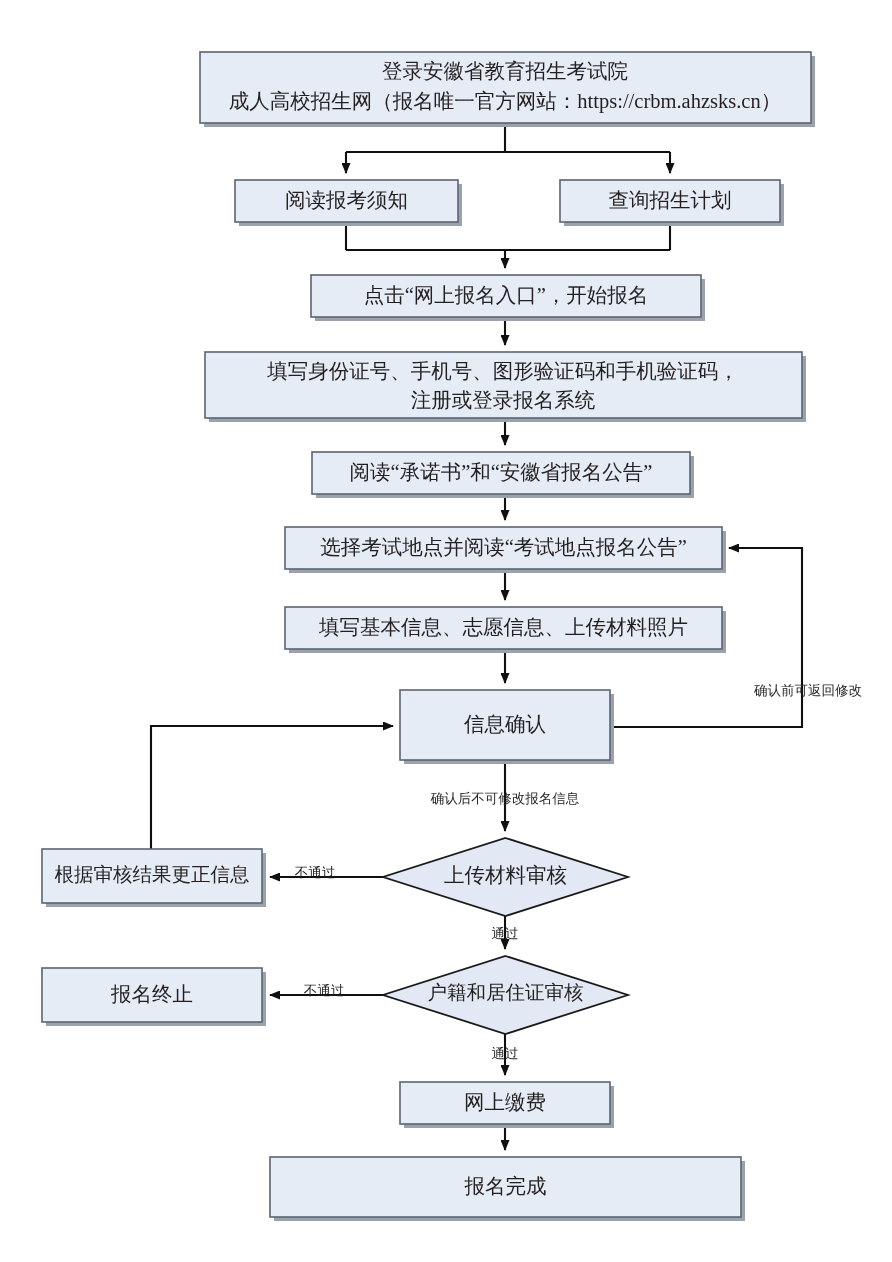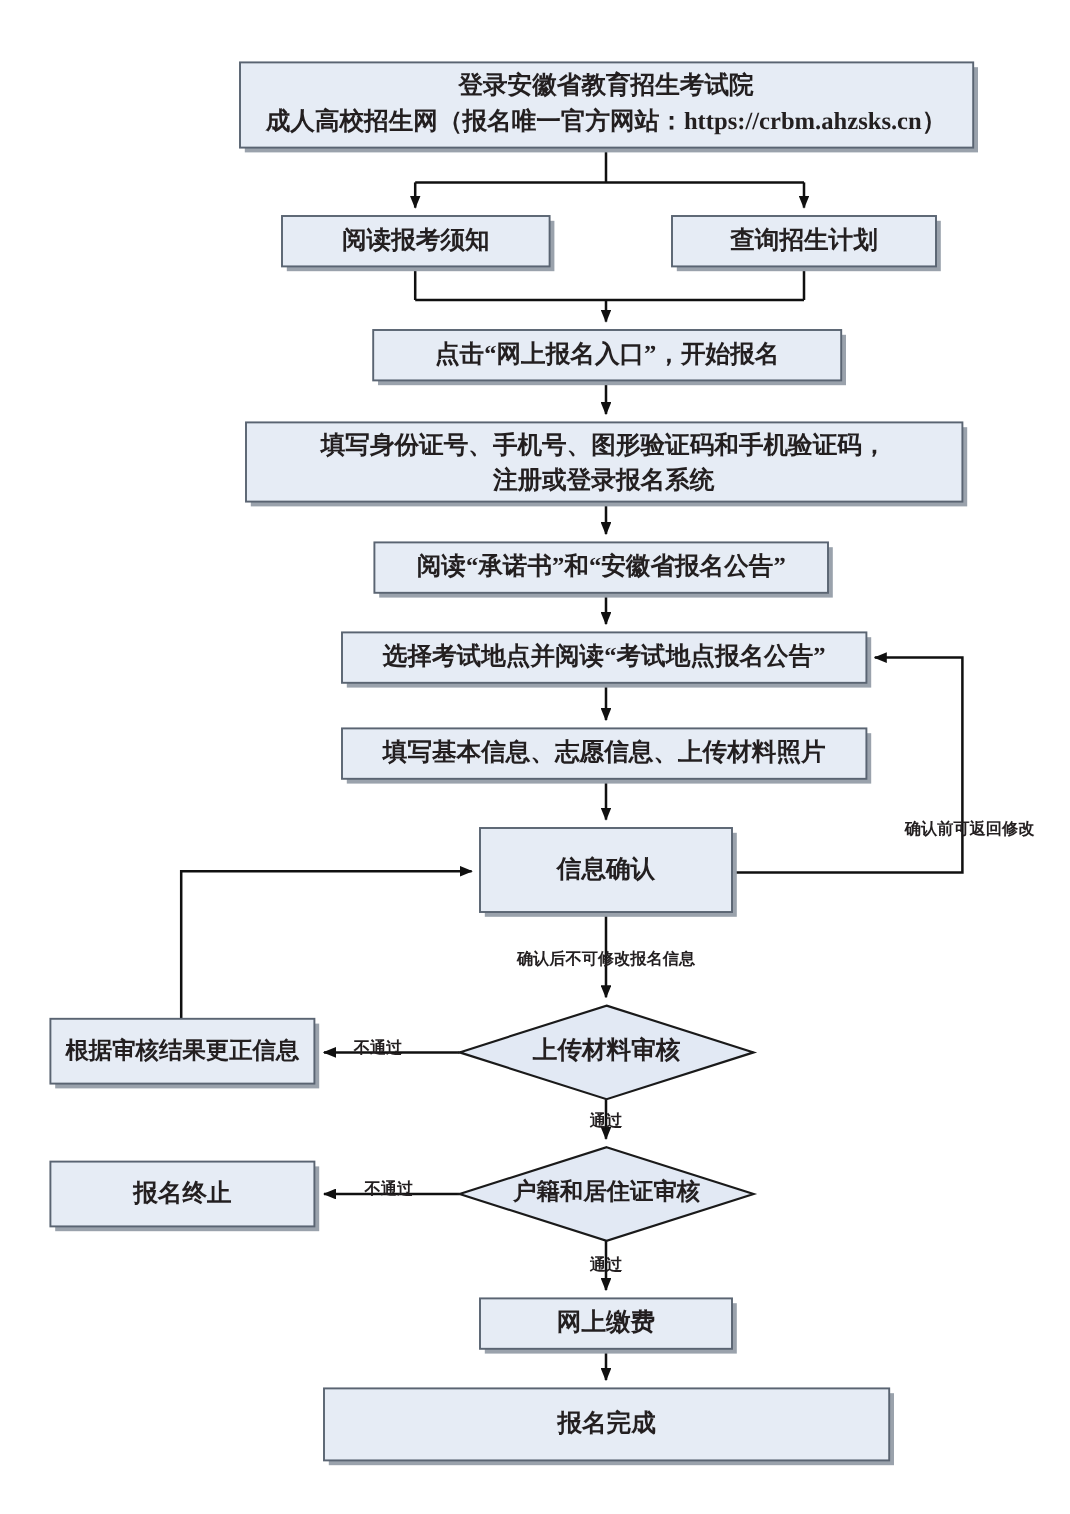--- a/index.html
+++ b/index.html
@@ -10,21 +10,20 @@
   body {
     width: 892px;
     height: 1262px;
     font-family: "Liberation Serif", "DejaVu Serif", serif;
     overflow: hidden;
   }
   #flow-root {
     position: relative;
     width: 892px;
     height: 1262px;
-    font-weight: bold;
   }
   svg#flow-svg {
     display: block;
     width: 892px;
     height: 1262px;
   }
   .node-box {
     fill: #e6ecf5;
     stroke: #5a6472;
     stroke-width: 1.6;

